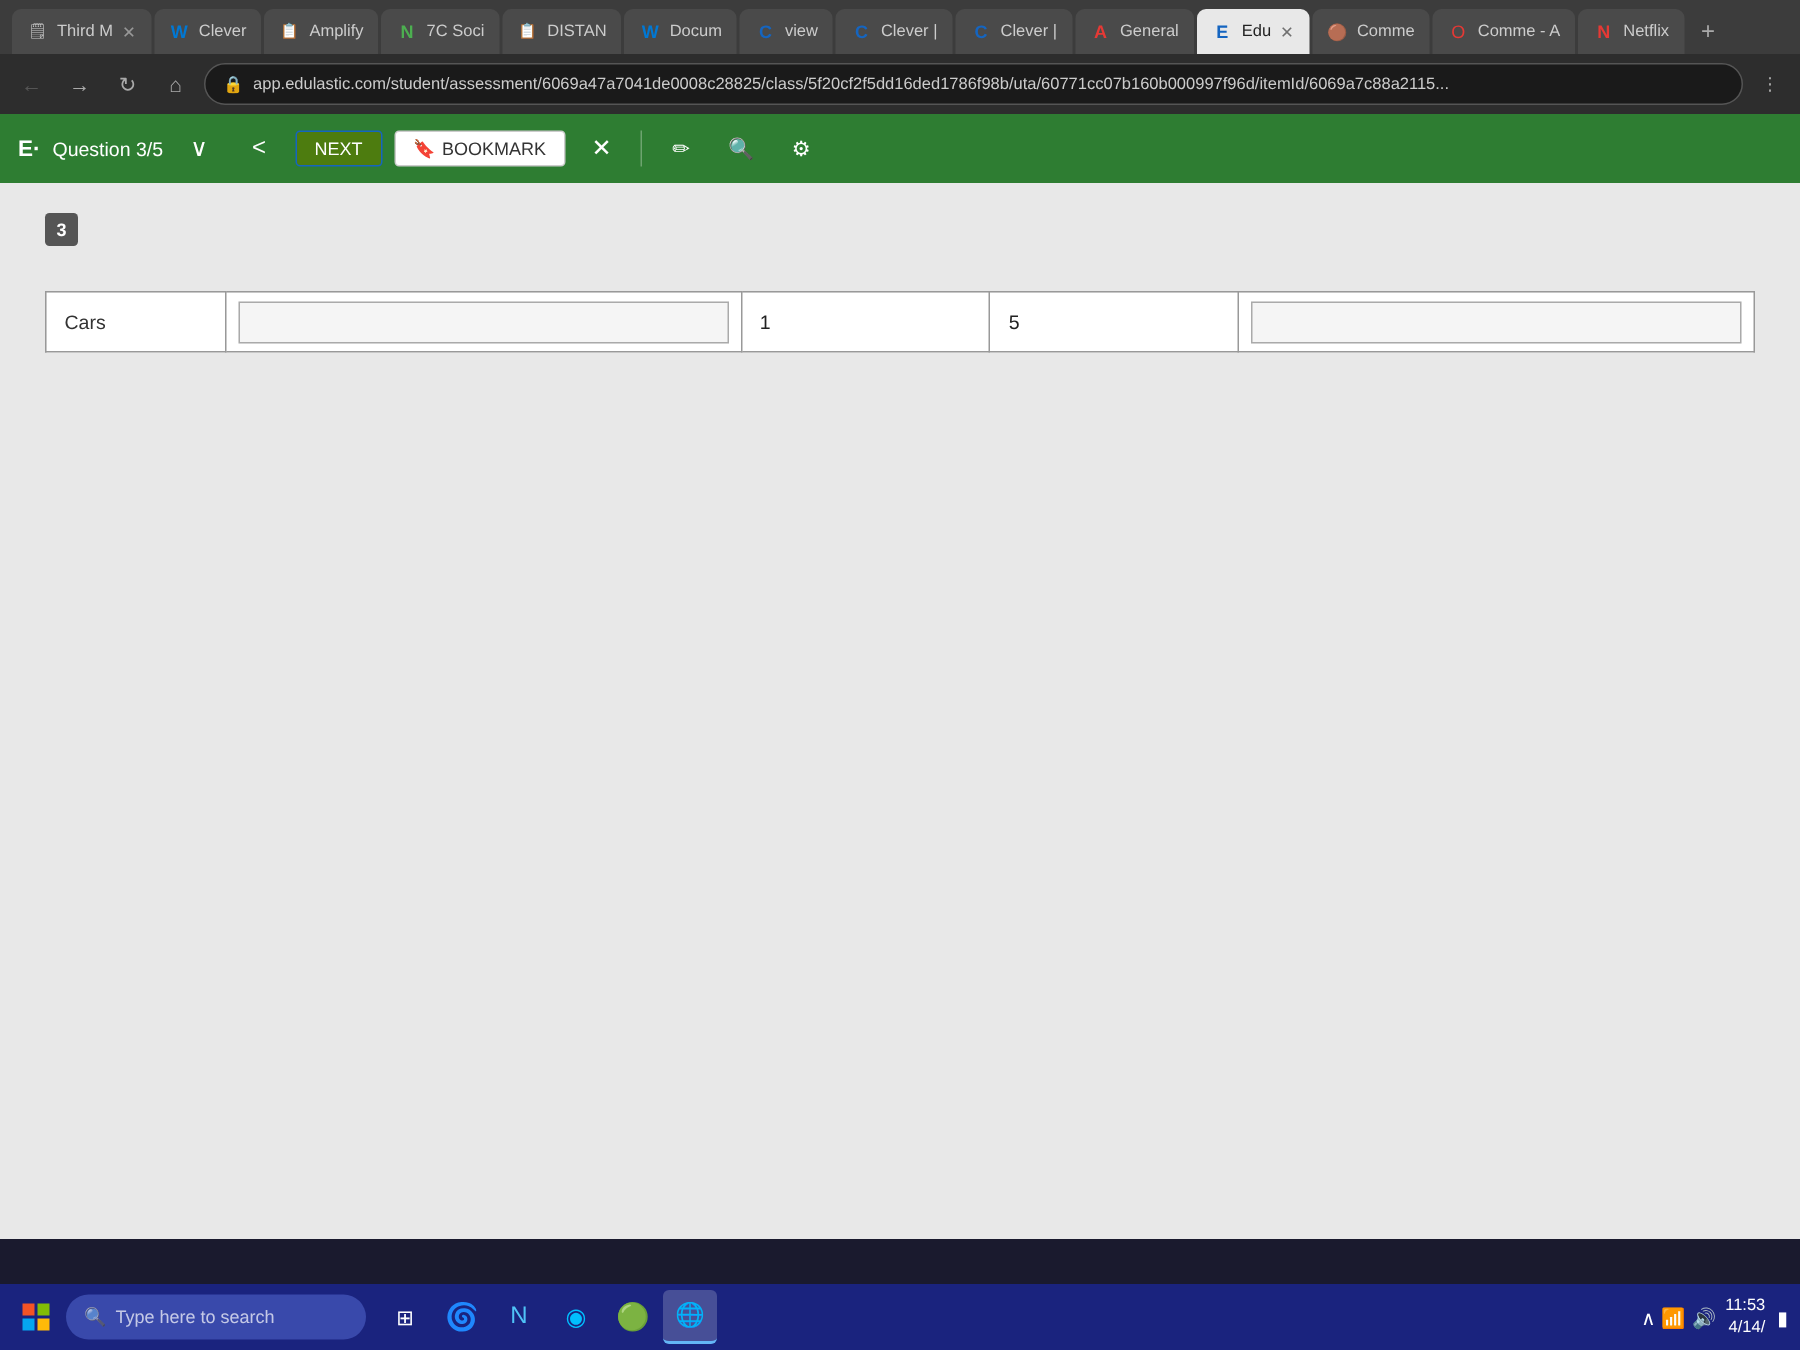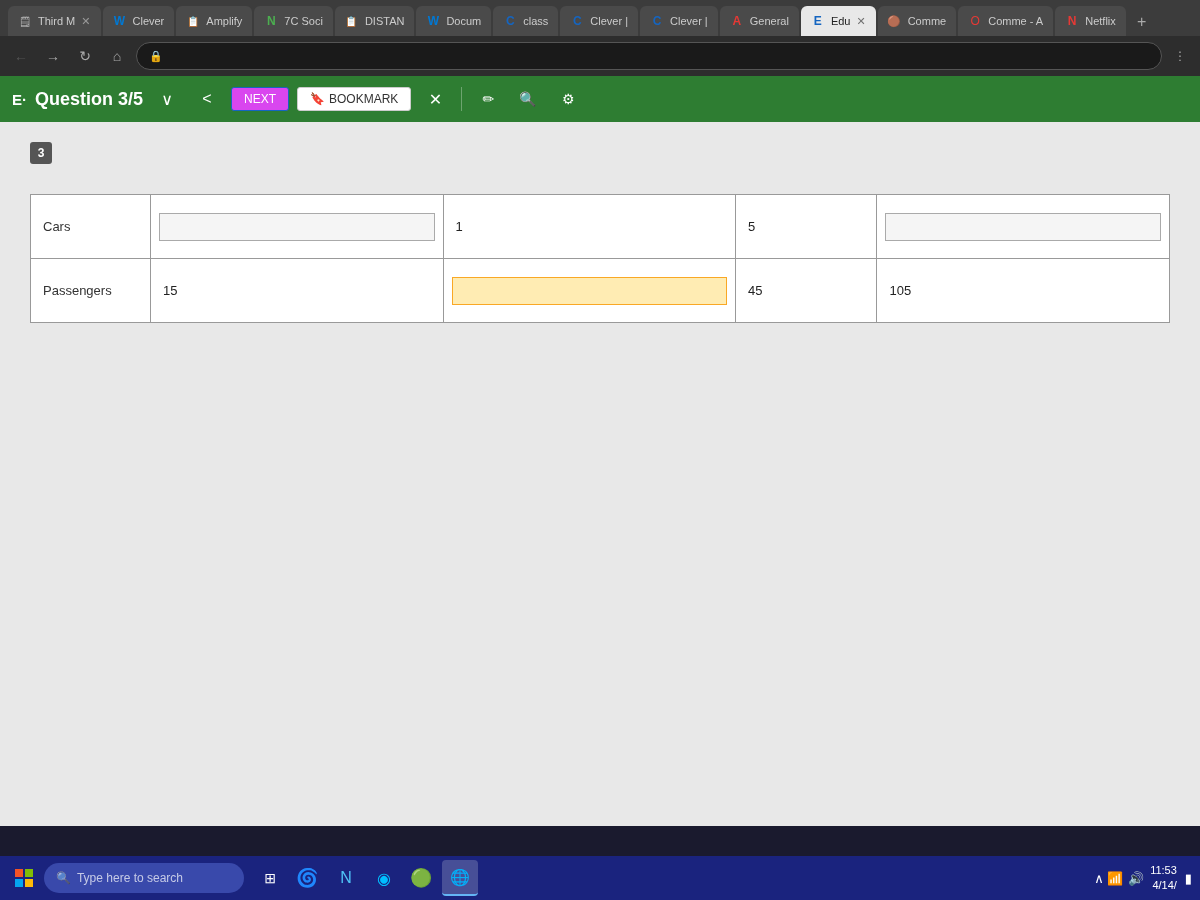--- a/index.html
+++ b/index.html
@@ -106,37 +106,37 @@
     .assessment-toolbar {
       background: #2e7d32;
       height: 46px;
       display: flex;
       align-items: center;
       padding: 0 12px;
       gap: 8px;
     }
     .toolbar-label {
       color: white;
-      font-size: 18px;
-      font-weight: 700;
+      font-size: 13px;
+      font-weight: 400;
     }
     .toolbar-btn {
       background: white;
       border: 1px solid #ccc;
       color: #333;
       padding: 4px 12px;
       border-radius: 3px;
       font-size: 12px;
       cursor: pointer;
       display: flex;
       align-items: center;
       gap: 4px;
       font-weight: 500;
     }
-    .toolbar-btn.primary { background: #d946ef; color: white; border-color: #1565c0; }
+    .toolbar-btn.primary { background: #4d7c0f; color: white; border-color: #1565c0; }
     .toolbar-icon-btn {
       background: transparent;
       border: none;
       color: white;
       width: 32px; height: 32px;
       display: flex; align-items: center; justify-content: center;
       cursor: pointer; border-radius: 3px;
       font-size: 14px;
     }
     .toolbar-divider { width: 1px; height: 24px; background: rgba(255,255,255,0.3); margin: 0 2px; }
@@ -167,21 +167,21 @@
     }
 
     
     .prop-table {
       width: 100%;
       border-collapse: collapse;
       margin-top: 10px;
     }
     .prop-table td {
       border: 1px solid #999;
-      padding: 24px 12px;
+      padding: 12px 12px;
       font-size: 13px;
       color: #222;
       background: white;
       min-width: 100px;
     }
     .prop-table td.row-label {
       background: white;
       font-weight: 400;
       color: #333;
       width: 120px;
@@ -321,21 +321,21 @@
     <div class="tab">
       <span class="tab-icon">📋</span>
       <span>DISTAN</span>
     </div>
     <div class="tab">
       <span class="tab-icon" style="color:#0078d4;font-weight:bold;font-size:12px;">W</span>
       <span>Docum</span>
     </div>
     <div class="tab">
       <span class="tab-icon" style="color:#1565c0;font-weight:bold;font-size:12px;">C</span>
-      <span>class</span>
+      <span>view</span>
     </div>
     <div class="tab">
       <span class="tab-icon" style="color:#1565c0;font-weight:bold;font-size:12px;">C</span>
       <span>Clever |</span>
     </div>
     <div class="tab">
       <span class="tab-icon" style="color:#1565c0;font-weight:bold;font-size:12px;">C</span>
       <span>Clever |</span>
     </div>
     <div class="tab">
@@ -362,20 +362,21 @@
     <div class="tab-new">+</div>
   </div>
 
   <div class="address-bar">
     <div class="nav-btn disabled">←</div>
     <div class="nav-btn">→</div>
     <div class="nav-btn">↻</div>
     <div class="nav-btn">⌂</div>
     <div class="address-input">
       <span class="lock-icon">🔒</span>
+      <span class="address-text">app.edulastic.com/student/assessment/6069a47a7041de0008c28825/class/5f20cf2f5dd16ded1786f98b/uta/60771cc07b160b000997f96d/itemId/6069a7c88a2115...</span>
     </div>
     <div class="extensions-area">
       <div class="ext-btn">⋮</div>
     </div>
   </div>
 </div>
 
 <div class="assessment-toolbar">
   <div class="toolbar-label" style="font-weight:bold;font-size:15px;">E·</div>
   <span class="toolbar-label">Question 3/5</span>
@@ -410,35 +411,20 @@
         <td>
           <span class="cell-value">1</span>
         </td>
         <td>
           <span class="cell-value">5</span>
         </td>
         <td class="input-cell">
           <input class="table-input" type="text" value="" style="">
         </td>
       </tr>
-      <tr>
-        <td class="row-label">Passengers</td>
-        <td>
-          <span class="cell-value">15</span>
-        </td>
-        <td class="input-cell">
-          <input class="table-input filled" type="text" value="" style="">
-        </td>
-        <td>
-          <span class="cell-value">45</span>
-        </td>
-        <td>
-          <span class="cell-value">105</span>
-        </td>
-      </tr>
     </tbody>
   </table>
 </div>
 
 <div class="taskbar">
   <div class="taskbar-start">
     <svg viewBox="0 0 20 20" fill="white">
       <rect x="1" y="1" width="8" height="8" fill="#f35325"></rect>
       <rect x="11" y="1" width="8" height="8" fill="#81bc06"></rect>
       <rect x="1" y="11" width="8" height="8" fill="#05a6f0"></rect>

